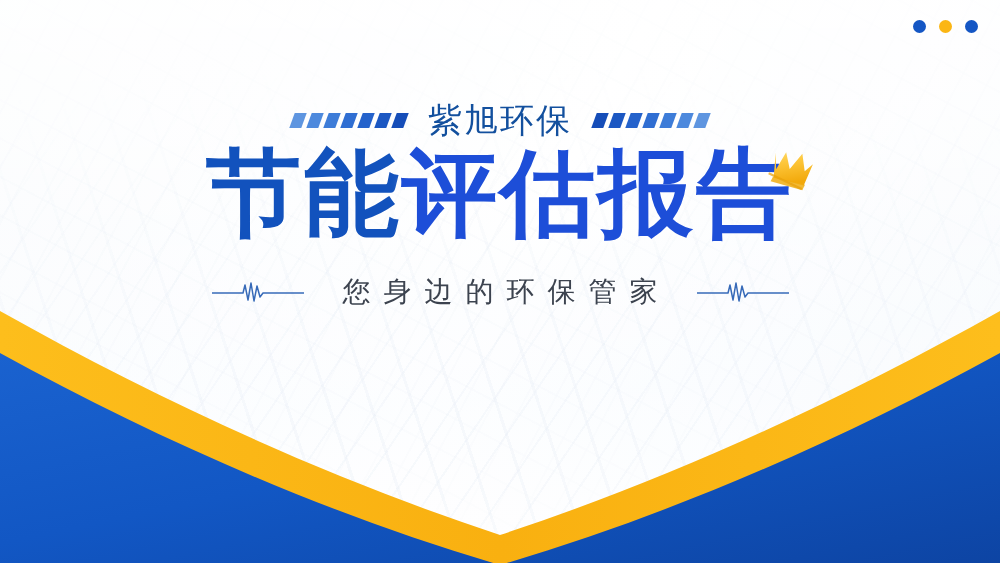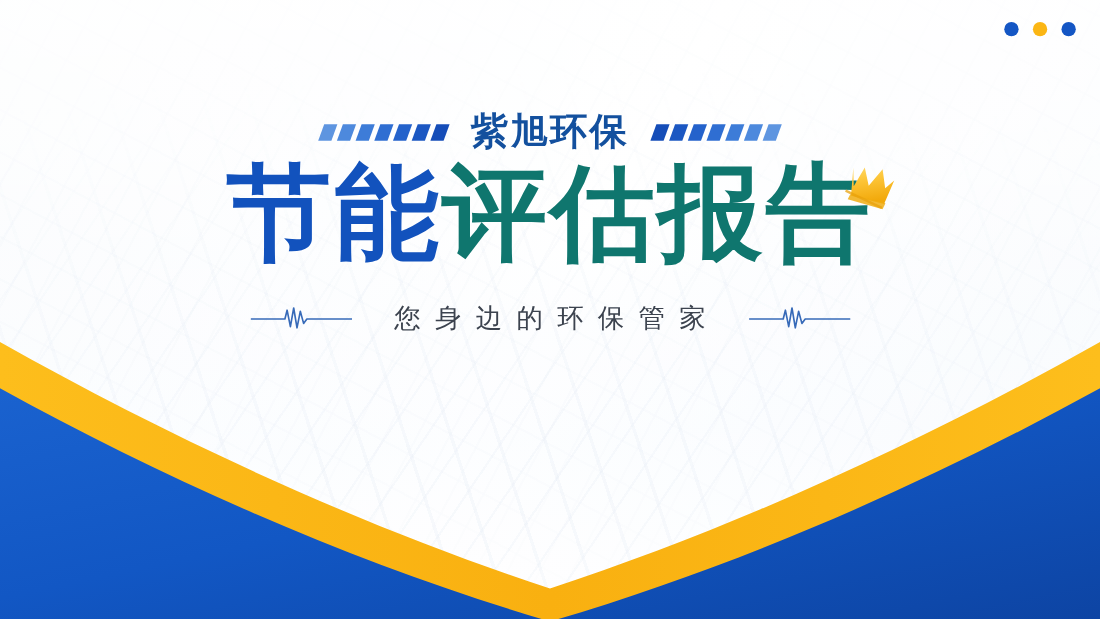--- a/index.html
+++ b/index.html
@@ -70,50 +70,50 @@
   .subtitle-row{
     display:flex; align-items:center; justify-content:center;
     gap:22px; height:48px;
   }
   .dash-group{ display:flex; align-items:center; gap:5px; height:16px; }
   .dash{
     width:12px; height:15px;
     transform:skewX(-20deg);
   }
   .brand-name{
-    font-size:34px; font-weight:bold; color:#13509e;
+    font-size:34px; font-weight:normal; color:#13509e;
     letter-spacing:2px; line-height:1;
     white-space:nowrap;
   }
 
   
   .title-wrap{ position:relative; margin-top:6px; }
   .main-title{
     font-size:95px; font-weight:bold; line-height:1.08;
     letter-spacing:3px; white-space:nowrap;
     text-shadow:0 2px 10px rgba(255,255,255,0.75);
     font-family:Liberation Mono, monospace;
   }
   .t-blue{ color:#1252bd; }
-  .t-gold{ color:#0f766e; }
+  .t-gold{ color:#1d4ed8; }
 
   .crown{
     position:absolute; top:-5px; right:-22px;
     width:52px; height:46px;
     transform:rotate(16deg);
   }
 
   
   .tagline-row{
     display:flex; align-items:center; justify-content:center;
     gap:26px; margin-top:20px;
   }
   .tagline{
     font-family:"Liberation Serif","DejaVu Serif",serif;
-    font-size:24px; color:#3c434f; letter-spacing:13px;
+    font-size:28px; color:#3c434f; letter-spacing:13px;
     text-indent:13px; white-space:nowrap;
     text-shadow:0 1px 2px rgba(255,255,255,0.9);
   }
   .ekg{ width:92px; height:26px; opacity:0.95; }
 
   
   .bottom-shapes{
     position:absolute; left:0; bottom:0;
     width:1000px; height:280px;
     z-index:4;

